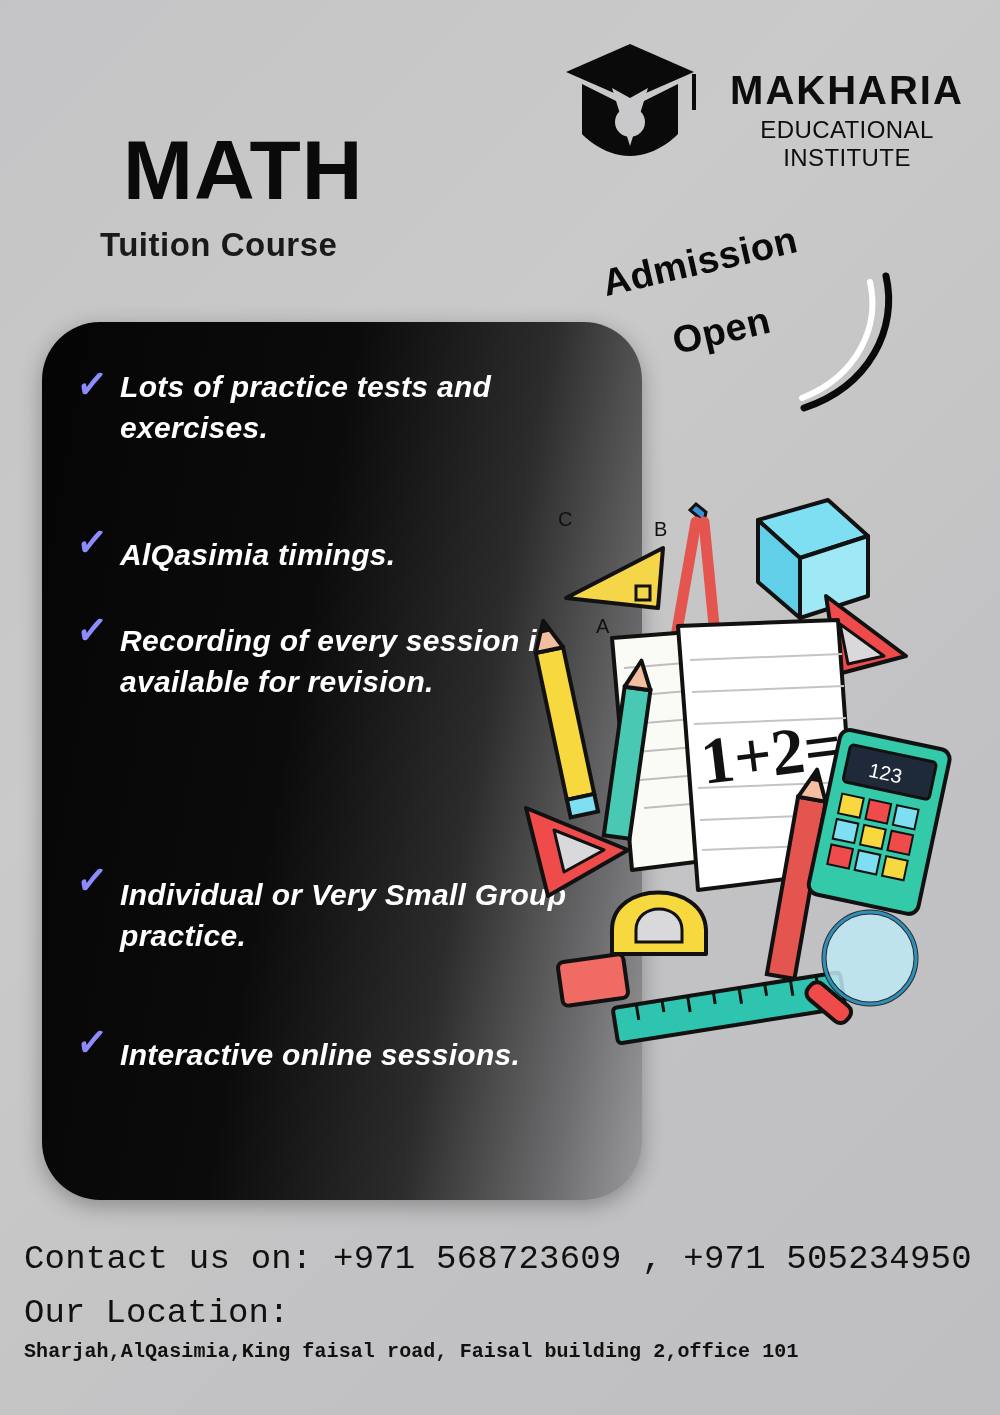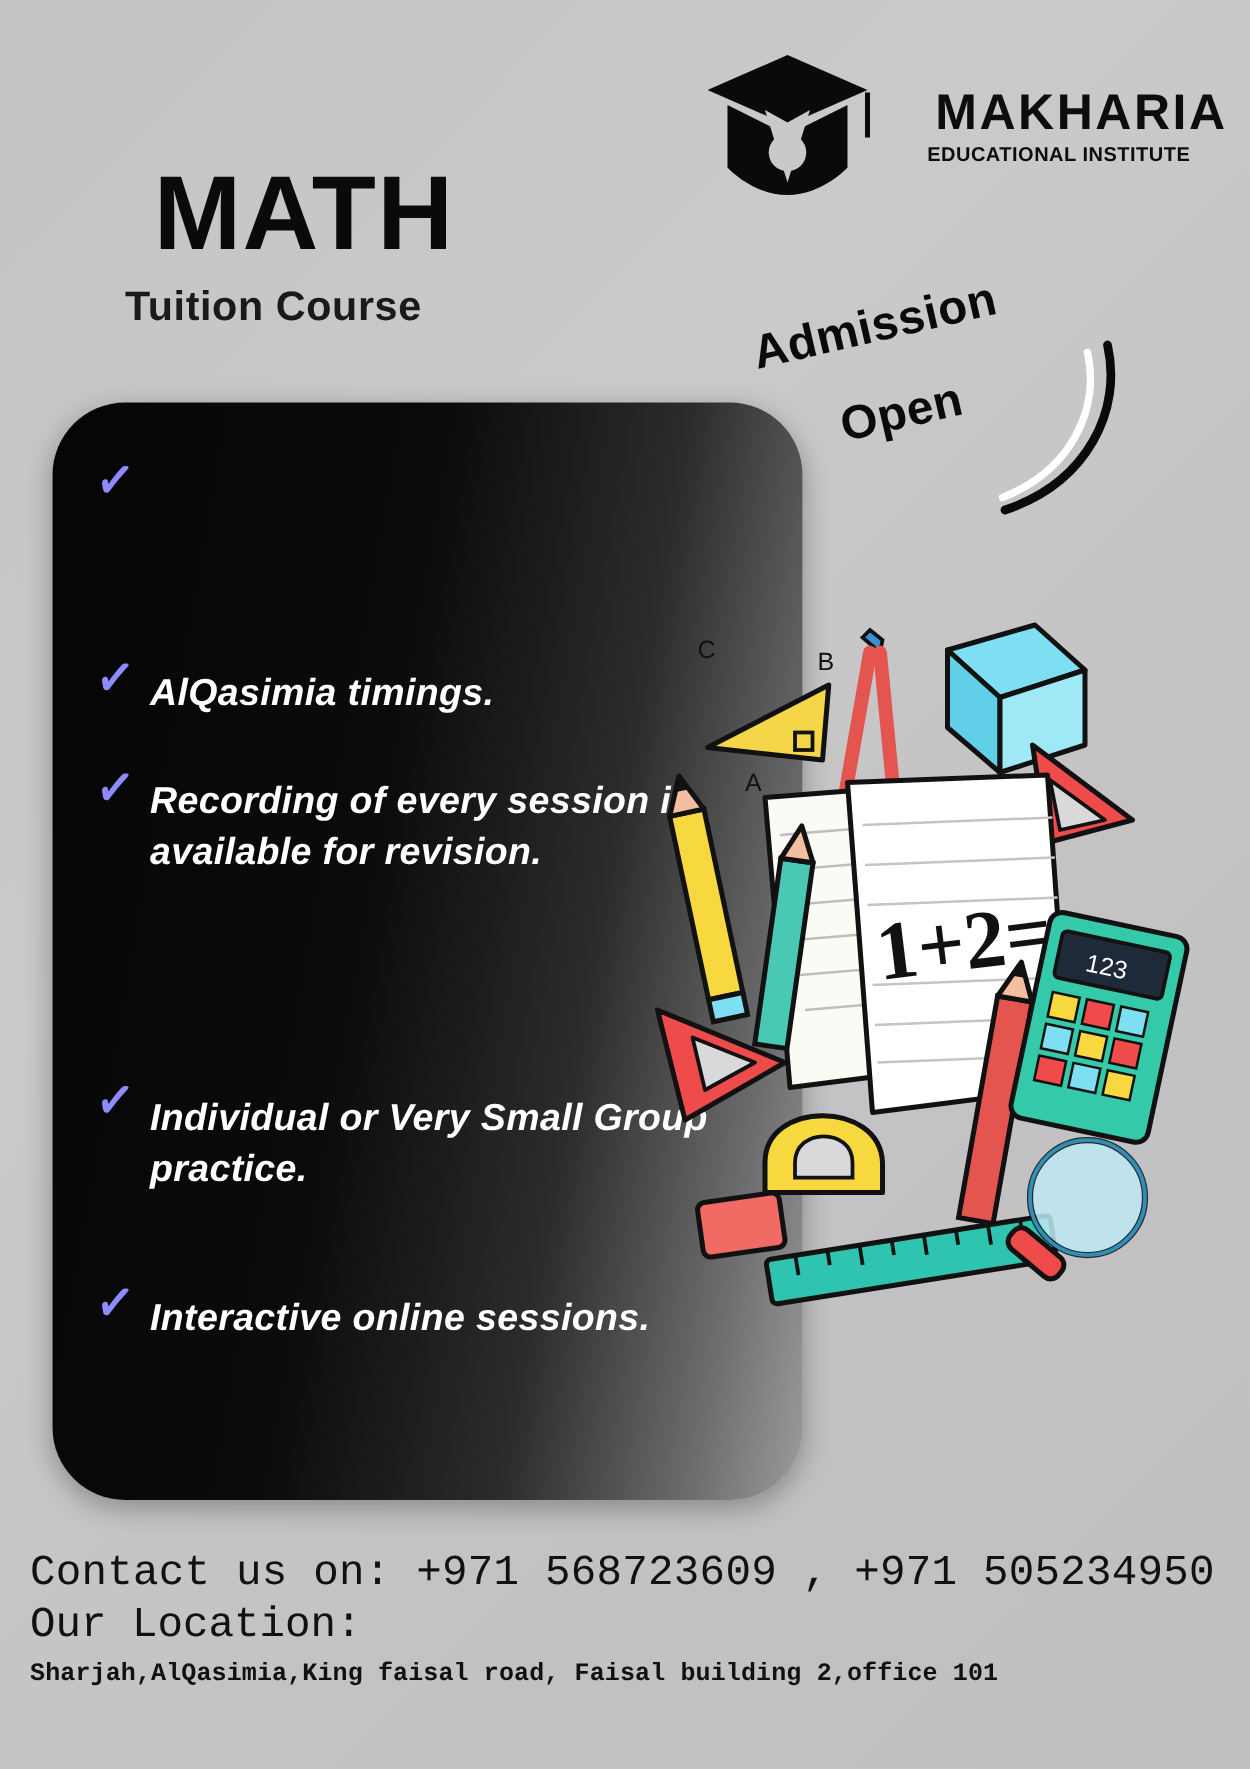--- a/index.html
+++ b/index.html
@@ -43,25 +43,24 @@
     top: 36px;
     width: 270px;
     text-align: center;
   }
   .logo-name {
     font-size: 40px;
     font-weight: bold;
     letter-spacing: 2px;
     color: #0d0d0d;
     line-height: 1;
-    text-align: right;
   }
   .logo-sub {
-    font-size: 16px;
-    font-weight: bold;
+    font-size: 24px;
+    font-weight: normal;
     letter-spacing: 0.4px;
     color: #0d0d0d;
     margin-top: 6px;
   }
 
   
   .title-block {
     position: absolute;
     left: 100px;
     top: 128px;
@@ -173,21 +172,21 @@
   }
   .contact-line1 {
     font-size: 34px;
     color: #111;
     letter-spacing: 0.2px;
     white-space: nowrap;
   }
   .contact-line2 {
     font-size: 34px;
     color: #111;
-    margin-top: 4px;
+    margin-top: 16px;
   }
   .contact-line3 {
     font-size: 20px;
     color: #111;
     font-weight: bold;
     margin-top: 8px;
     letter-spacing: 0.1px;
     white-space: nowrap;
   }
 </style>
@@ -223,20 +222,21 @@
     <div class="adm-arc">
       <svg viewBox="0 0 210 160" width="210" height="160" aria-hidden="true">
         <path d="M196 18 C208 70 180 128 114 150" stroke="#0a0a0a" stroke-width="7" fill="none" stroke-linecap="round"></path>
         <path d="M180 24 C190 68 168 118 112 140" stroke="#ffffff" stroke-width="6" fill="none" stroke-linecap="round"></path>
       </svg>
     </div>
   </div>
 
   <div class="panel">
     <div class="check" style="top:42px;">✓</div>
+    <div class="feature" style="top:44px;">Lots of practice tests and exercises.</div>
 
     <div class="check" style="top:200px;">✓</div>
     <div class="feature" style="top:212px;">AlQasimia timings.</div>
 
     <div class="check" style="top:288px;">✓</div>
     <div class="feature" style="top:298px;">Recording of every session is available for revision.</div>
 
     <div class="check" style="top:538px;">✓</div>
     <div class="feature" style="top:552px;">Individual or Very Small Group practice.</div>
 

